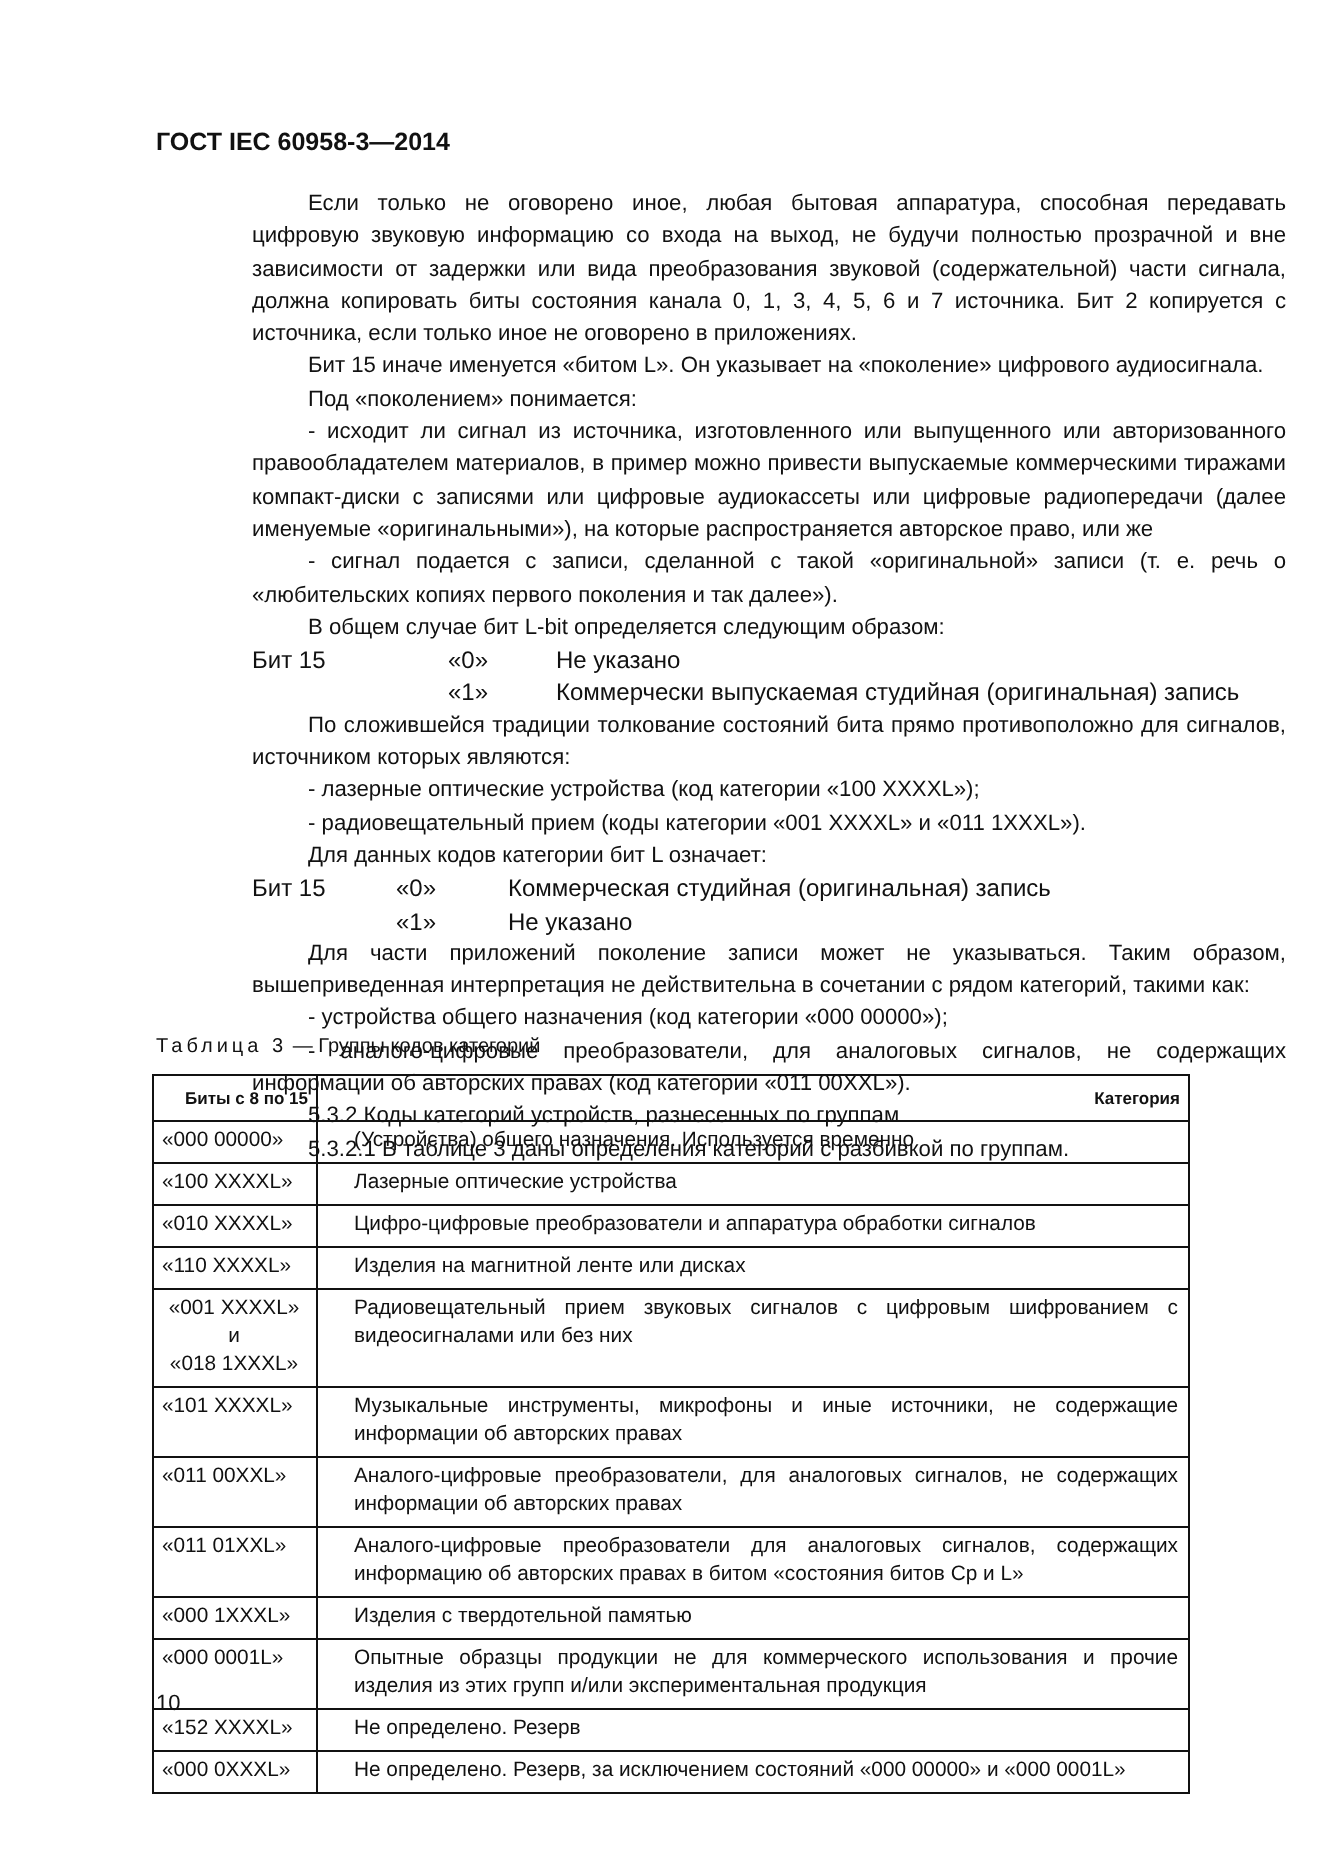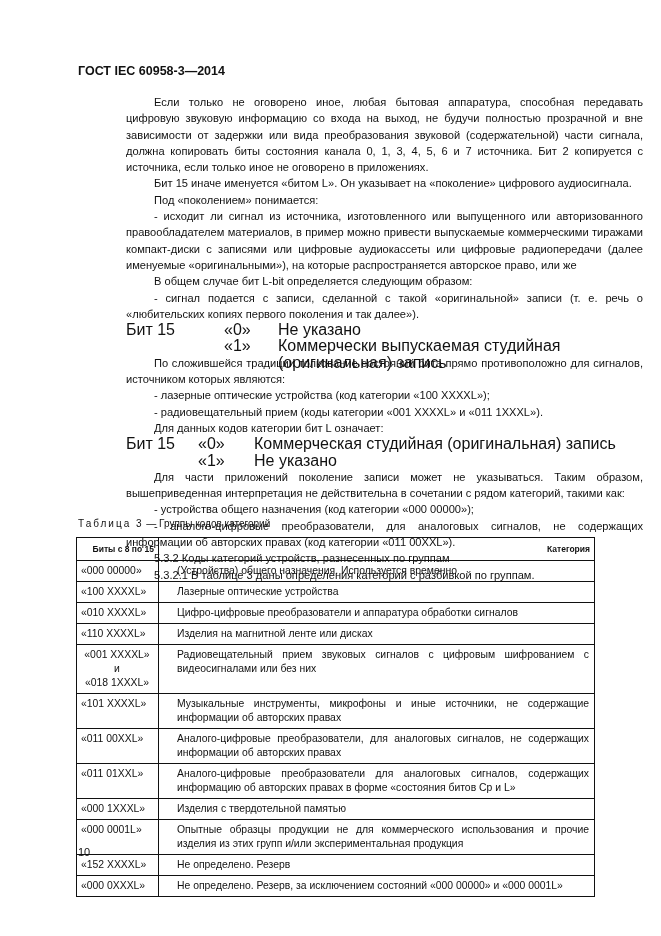--- a/index.html
+++ b/index.html
@@ -2,21 +2,21 @@
 <html><head>
 <meta charset="utf-8">
 <style>
   html, body { margin: 0; padding: 0; background: #ffffff; }
   body { width: 661px; height: 936px; position: relative; overflow: hidden;
          font-family: "Liberation Sans", sans-serif; color: #111; }
   .header { position: absolute; left: 78px; top: 64px; font-size: 12.5px; font-weight: bold; }
   .text { position: absolute; left: 78px; width: 517px; font-size: 11.1px; line-height: 16.3px; margin-left: 48px; }
   .p { text-align: justify; text-indent: 28px; margin: 0; }
   .p.bold { font-weight: normal; }
-  .def { position: relative; height: 16.3px; font-size: 16px; text-decoration: underline; }
+  .def { position: relative; height: 16.3px; font-size: 12px; text-decoration: underline; }
   .def span { position: absolute; top: 0; }
   .caption { position: absolute; left: 78px; top: 518px; font-size: 10px; }
   .caption .spaced { letter-spacing: 2px; }
   table { position: absolute; left: 76px; top: 537px; width: 519px; border-collapse: collapse;
           font-size: 10.4px; line-height: 14px; }
   td, th { border: 1px solid #111; padding: 3px 5px 3px 18px; vertical-align: top; }
   th { font-weight: bold; font-size: 8.5px; text-align: right; padding: 4px 4px; }
   td.code { width: 72px; padding-left: 4px; white-space: nowrap; }
   td.code.center { text-align: center; }
   td.cat { text-align: justify; }
@@ -25,22 +25,22 @@
 </head>
 <body>
 
 <div class="header">ГОСТ IEC 60958-3—2014</div>
 
 <div class="text" style="top:94px;">
   <p class="p">Если только не оговорено иное, любая бытовая аппаратура, способная передавать цифровую звуковую информацию со входа на выход, не будучи полностью прозрачной и вне зависимости от задержки или вида преобразования звуковой (содержательной) части сигнала, должна копировать биты состояния канала 0, 1, 3, 4, 5, 6 и 7 источника. Бит 2 копируется с источника, если только иное не оговорено в приложениях.</p>
   <p class="p">Бит 15 иначе именуется «битом L». Он указывает на «поколение» цифрового аудиосигнала.</p>
   <p class="p">Под «поколением» понимается:</p>
   <p class="p">- исходит ли сигнал из источника, изготовленного или выпущенного или авторизованного правообладателем материалов, в пример можно привести выпускаемые коммерческими тиражами компакт-диски с записями или цифровые аудиокассеты или цифровые радиопередачи (далее именуемые «оригинальными»), на которые распространяется авторское право, или же</p>
+  <p class="p">- сигнал подается с записи, сделанной с такой «оригинальной» записи (т. е. речь о «любительских копиях первого поколения и так далее»).</p>
   <p class="p">В общем случае бит L-bit определяется следующим образом:</p>
-  <p class="p">- сигнал подается с записи, сделанной с такой «оригинальной» записи (т. е. речь о «любительских копиях первого поколения и так далее»).</p>
 
   <div class="def">
     <span style="left:0;">Бит 15</span>
     <span style="left:98px;">«0»</span>
     <span style="left:152px;">Не указано</span>
   </div>
   <div class="def">
     <span style="left:98px;">«1»</span>
     <span style="left:152px;">Коммерчески выпускаемая студийная (оригинальная) запись</span>
   </div>
@@ -104,21 +104,21 @@
   <tr>
         <td class="code">«101 XXXXL»</td>
         <td class="cat">Музыкальные инструменты, микрофоны и иные источники, не содержащие информации об авторских правах</td>
       </tr>
   <tr>
         <td class="code">«011 00XXL»</td>
         <td class="cat">Аналого-цифровые преобразователи, для аналоговых сигналов, не содержащих информации об авторских правах</td>
       </tr>
   <tr>
         <td class="code">«011 01XXL»</td>
-        <td class="cat">Аналого-цифровые преобразователи для аналоговых сигналов, содержащих информацию об авторских правах в форме «состояния битов Cp и L»</td>
+        <td class="cat">Аналого-цифровые преобразователи для аналоговых сигналов, содержащих информацию об авторских правах в битом «состояния битов Cp и L»</td>
       </tr>
   <tr>
         <td class="code">«000 1XXXL»</td>
         <td class="cat">Изделия с твердотельной памятью</td>
       </tr>
   <tr>
         <td class="code">«000 0001L»</td>
         <td class="cat">Опытные образцы продукции не для коммерческого использования и прочие изделия из этих групп и/или экспериментальная продукция</td>
       </tr>
   <tr>

